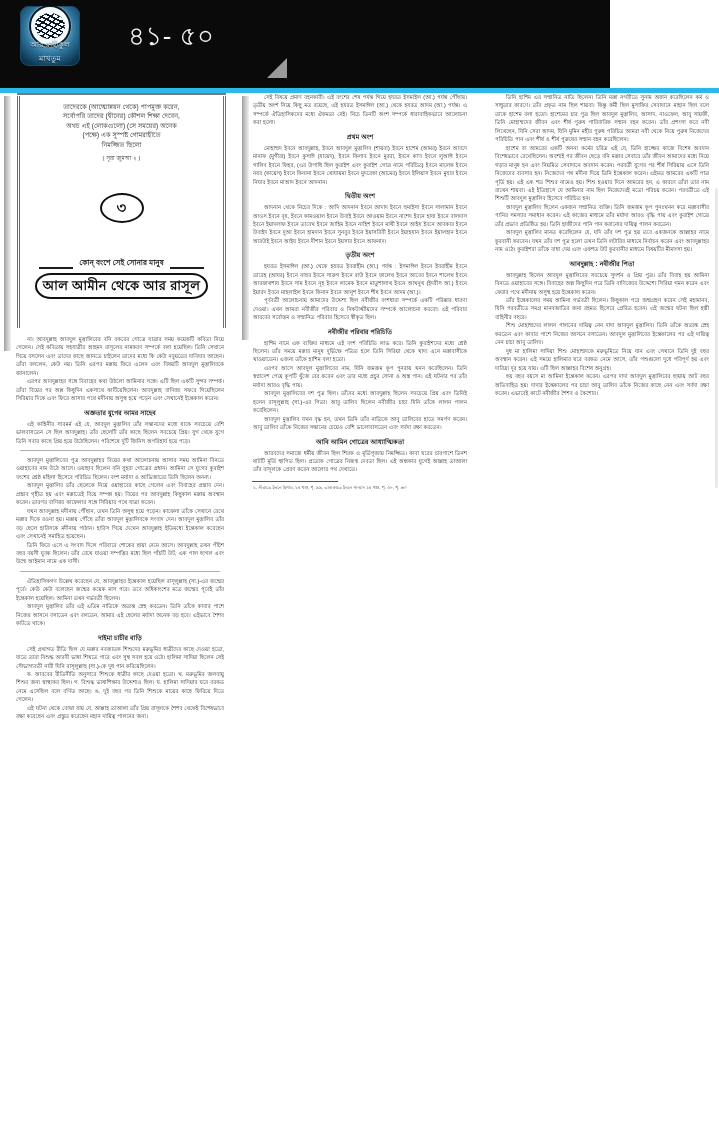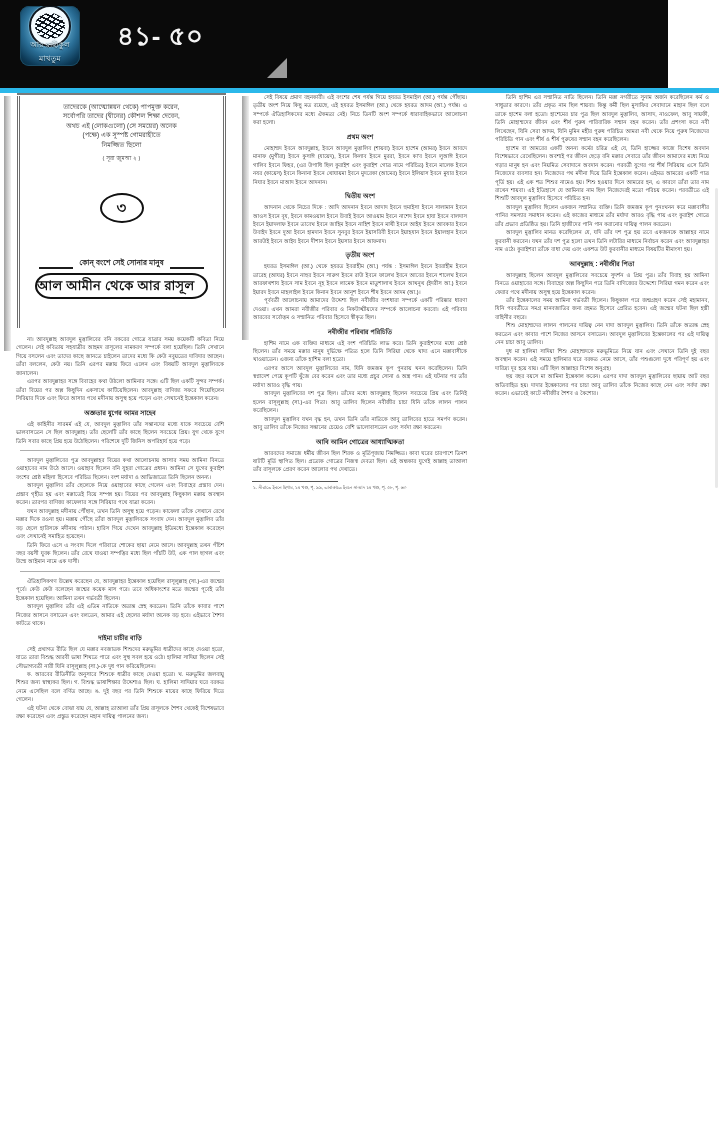--- a/index.html
+++ b/index.html
@@ -5,21 +5,21 @@
   html,body{margin:0;padding:0;}
   body{
     width:719px;height:1129px;
     background:#ffffff;
     font-family:"Liberation Sans", sans-serif;
     overflow:hidden;position:relative;
   }
 
   
   .appbar{
-    position:absolute;left:0;top:0;width:668px;height:88px;
+    position:absolute;left:0;top:0;width:610px;height:88px;
     background:#0a0a0a;
     overflow:hidden;
   }
   .appbar-inner{
     display:flex;align-items:center;height:72px;padding-left:20px;
   }
   .app-icon{
     width:60px;height:60px;border-radius:9px;
     background:
        radial-gradient(circle at 50% 38%, #cfe9f5 0%, #6fb6d8 26%, #2a6e96 56%, #0d3a57 82%, #07222f 100%);
@@ -47,21 +47,21 @@
   .app-icon .lbl1,.app-icon .lbl2{
     position:absolute;left:0;right:0;text-align:center;
     color:#dff3fb;font-size:7.5px;line-height:9px;letter-spacing:.2px;
     text-shadow:0 1px 1px #03161f;white-space:nowrap;
   }
   .app-icon .lbl1{top:34px;}
   .app-icon .lbl2{top:48px;}
 
   .app-title{
     color:#f4f4f4;font-size:26px;line-height:30px;
-    margin-left:37px;letter-spacing:.5px;font-weight:700;
+    margin-left:48px;letter-spacing:.5px;font-weight:400;
     white-space:nowrap;
   }
 
   
   .drag-handle{
     position:absolute;left:265px;top:56px;width:24px;height:24px;
   }
   .drag-handle svg{display:block;}
 
   
@@ -132,20 +132,21 @@
   .chapter-sub{
     display:flex;align-items:flex-end;justify-content:center;gap:6px;
     margin-top:34px;font-size:7.4px;color:#1c1c1c;font-weight:700;
   }
   .chapter-sub .rule{display:block;width:34px;height:2px;background:#1c1c1c;}
 
   .chapter-title{
     margin:4px 8px 0 8px;
     border:2px solid #111;
     border-radius:16px / 50%;
+    text-align:center;
     font-size:13px;line-height:22px;color:#0d0d0d;font-weight:700;
     background:#fff;
     letter-spacing:.3px;
   }
 
   
   .body-text{
     margin-top:7px;padding:0 6px;
     text-align:justify;
     color:#262626;

